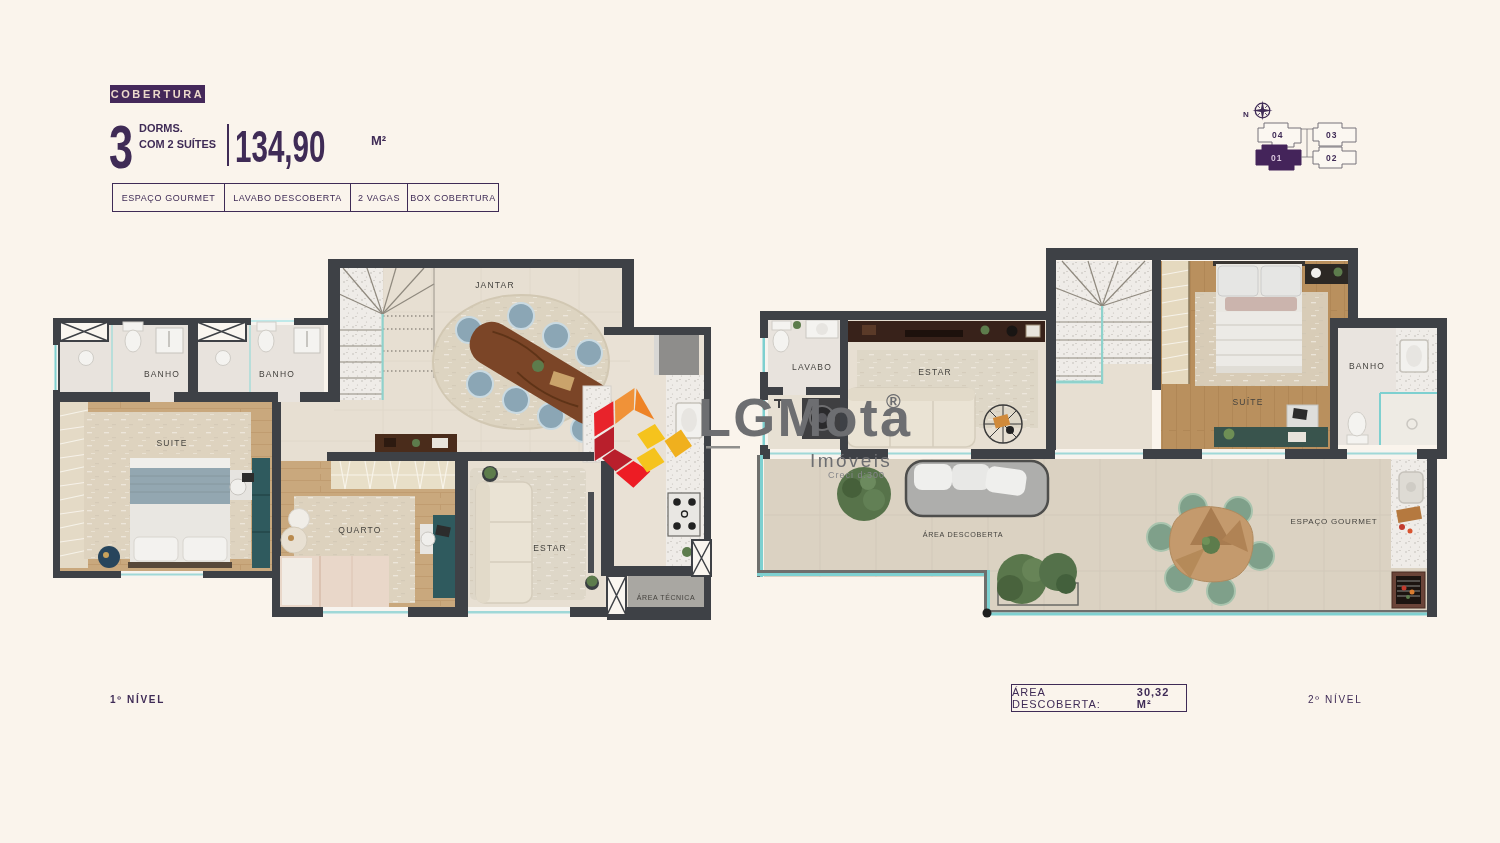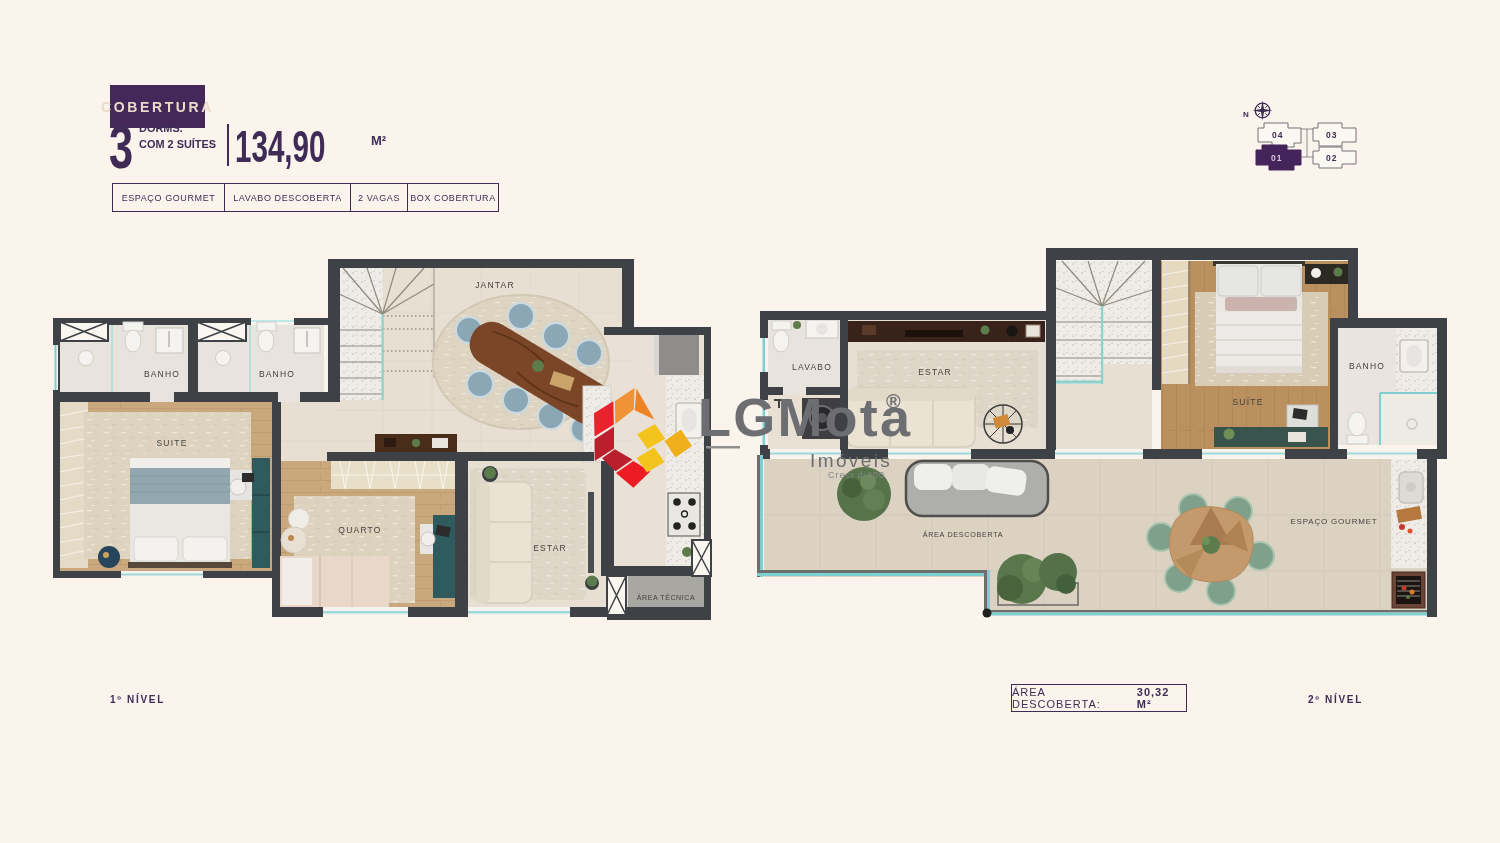--- a/index.html
+++ b/index.html
@@ -3,21 +3,21 @@
 <meta charset="utf-8">
 <style>
   html,body{margin:0;padding:0;}
   body{width:1500px;height:843px;background:#faf4ec;font-family:"Liberation Sans",sans-serif;position:relative;overflow:hidden;}
   .abs{position:absolute;}
   .purple{color:#3f2b56;}
 </style>
 </head>
 <body>
 
-<div class="abs" style="left:110px;top:85px;width:95px;height:43px;background:#44285a;color:#ecd9cb;font-size:14px;font-weight:bold;letter-spacing:2.6px;display:flex;align-items:center;justify-content:center;">COBERTURA</div>
+<div class="abs" style="left:110px;top:85px;width:95px;height:18px;background:#44285a;color:#ecd9cb;font-size:11px;font-weight:bold;letter-spacing:2.6px;display:flex;align-items:center;justify-content:center;">COBERTURA</div>
 
 <div class="abs purple" style="left:109px;top:116px;font-size:62px;font-weight:bold;transform:scaleX(0.70);transform-origin:0 0;line-height:1;">3</div>
 
 <div class="abs purple" style="left:139px;top:121px;font-size:11.5px;font-weight:bold;letter-spacing:0;line-height:15.5px;transform:scaleX(0.95);transform-origin:0 0;">DORMS.<br>COM 2 SUÍTES</div>
 
 <div class="abs" style="left:227px;top:124px;width:2px;height:42px;background:#3f2b56;"></div>
 
 <div class="abs purple" style="left:235px;top:126px;font-size:43.5px;font-weight:bold;transform:scaleX(0.68);transform-origin:0 0;line-height:1;">134,90</div>
 
 <div class="abs purple" style="left:330px;top:133px;font-size:13px;font-weight:bold;margin-left:41px;">M²</div>
@@ -722,13 +722,13 @@
 
   <text x="810" y="467" font-family="Liberation Sans" font-size="19" fill="#6d6e71" letter-spacing="2.4">Imóveis</text>
 
   <text x="828" y="478" font-family="Liberation Sans" font-size="9" fill="#85868a" letter-spacing="1">Creci d:300</text>
 </svg>
 
 <div class="abs purple" style="left:110px;top:694px;font-size:10px;font-weight:bold;letter-spacing:1.7px;">1º NÍVEL</div>
 
 <div class="abs purple" style="left:1011px;top:684px;width:174px;height:26px;border:1.5px solid #3f2b56;display:flex;align-items:center;justify-content:center;font-size:11px;letter-spacing:1px;">ÁREA DESCOBERTA:&nbsp;<b>30,32 M²</b></div>
 
-<div class="abs purple" style="left:1308px;top:694px;font-size:10px;font-weight:bold;letter-spacing:1.7px;">2º NÍVEL</div>
+<div class="abs purple" style="left:1308px;top:694px;font-size:10px;font-weight:normal;letter-spacing:1.7px;">2º NÍVEL</div>
 
 </body></html>

